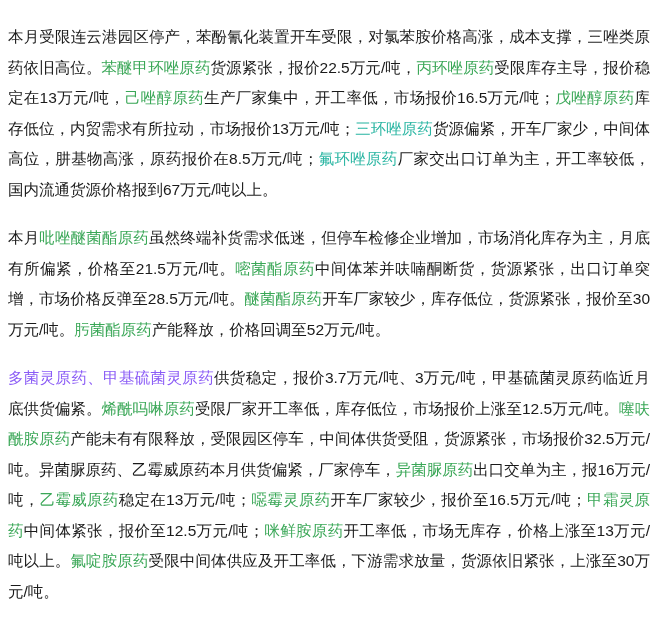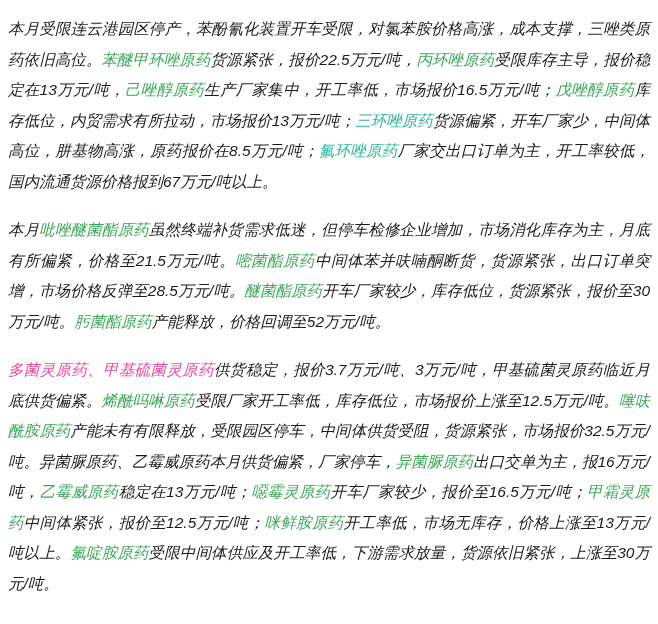--- a/index.html
+++ b/index.html
@@ -19,34 +19,33 @@
     height: 624px;
     box-sizing: border-box;
     padding: 10px 8px 0 8px;
     background: #ffffff;
   }
   .para {
     font-size: 15.5px;
     line-height: 30.5px;
     text-align: justify;
     text-justify: inter-ideograph;
-    margin: 4px 0 18px 0;
+    margin: 12px 0 18px 0;
     letter-spacing: 0px;
     word-break: break-all;
-    font-style: italic;
   }
   .para:last-child { margin-bottom: 0; }
   .hl-green {
     color: #3aa757;
   }
   .hl-teal {
     color: #2bb6a3;
   }
   .hl-green2 {
-    color: #ec4899;
+    color: #8b5cf6;
   }
   .plain { color: #1a1a1a; }
 </style>
 </head>
 <body>
 
 <div class="page">
   <p class="para" id="p1"><span class="plain">本月受限连云港园区停产，苯酚氰化装置开车受限，对氯苯胺价格高涨，成本支撑，三唑类原药依旧高位。</span><span class="hl-green">苯醚甲环唑原药</span><span class="plain">货源紧张，报价22.5万元/吨，</span><span class="hl-green">丙环唑原药</span><span class="plain">受限库存主导，报价稳定在13万元/吨，</span><span class="hl-green">己唑醇原药</span><span class="plain">生产厂家集中，开工率低，市场报价16.5万元/吨；</span><span class="hl-green">戊唑醇原药</span><span class="plain">库存低位，内贸需求有所拉动，市场报价13万元/吨；</span><span class="hl-teal">三环唑原药</span><span class="plain">货源偏紧，开车厂家少，中间体高位，肼基物高涨，原药报价在8.5万元/吨；</span><span class="hl-teal">氟环唑原药</span><span class="plain">厂家交出口订单为主，开工率较低，国内流通货源价格报到67万元/吨以上。</span></p>
   <p class="para" id="p2"><span class="plain">本月</span><span class="hl-green">吡唑醚菌酯原药</span><span class="plain">虽然终端补货需求低迷，但停车检修企业增加，市场消化库存为主，月底有所偏紧，价格至21.5万元/吨。</span><span class="hl-green">嘧菌酯原药</span><span class="plain">中间体苯并呋喃酮断货，货源紧张，出口订单突增，市场价格反弹至28.5万元/吨。</span><span class="hl-green">醚菌酯原药</span><span class="plain">开车厂家较少，库存低位，货源紧张，报价至30万元/吨。</span><span class="hl-green">肟菌酯原药</span><span class="plain">产能释放，价格回调至52万元/吨。</span></p>
   <p class="para" id="p3"><span class="hl-green2">多菌灵原药、甲基硫菌灵原药</span><span class="plain">供货稳定，报价3.7万元/吨、3万元/吨，甲基硫菌灵原药临近月底供货偏紧。</span><span class="hl-green">烯酰吗啉原药</span><span class="plain">受限厂家开工率低，库存低位，市场报价上涨至12.5万元/吨。</span><span class="hl-green">噻呋酰胺原药</span><span class="plain">产能未有有限释放，受限园区停车，中间体供货受阻，货源紧张，市场报价32.5万元/吨。异菌脲原药、乙霉威原药本月供货偏紧，厂家停车，</span><span class="hl-green">异菌脲原药</span><span class="plain">出口交单为主，报16万元/吨，</span><span class="hl-green">乙霉威原药</span><span class="plain">稳定在13万元/吨；</span><span class="hl-green">噁霉灵原药</span><span class="plain">开车厂家较少，报价至16.5万元/吨；</span><span class="hl-green">甲霜灵原药</span><span class="plain">中间体紧张，报价至12.5万元/吨；</span><span class="hl-green">咪鲜胺原药</span><span class="plain">开工率低，市场无库存，价格上涨至13万元/吨以上。</span><span class="hl-green">氟啶胺原药</span><span class="plain">受限中间体供应及开工率低，下游需求放量，货源依旧紧张，上涨至30万元/吨。</span></p>

